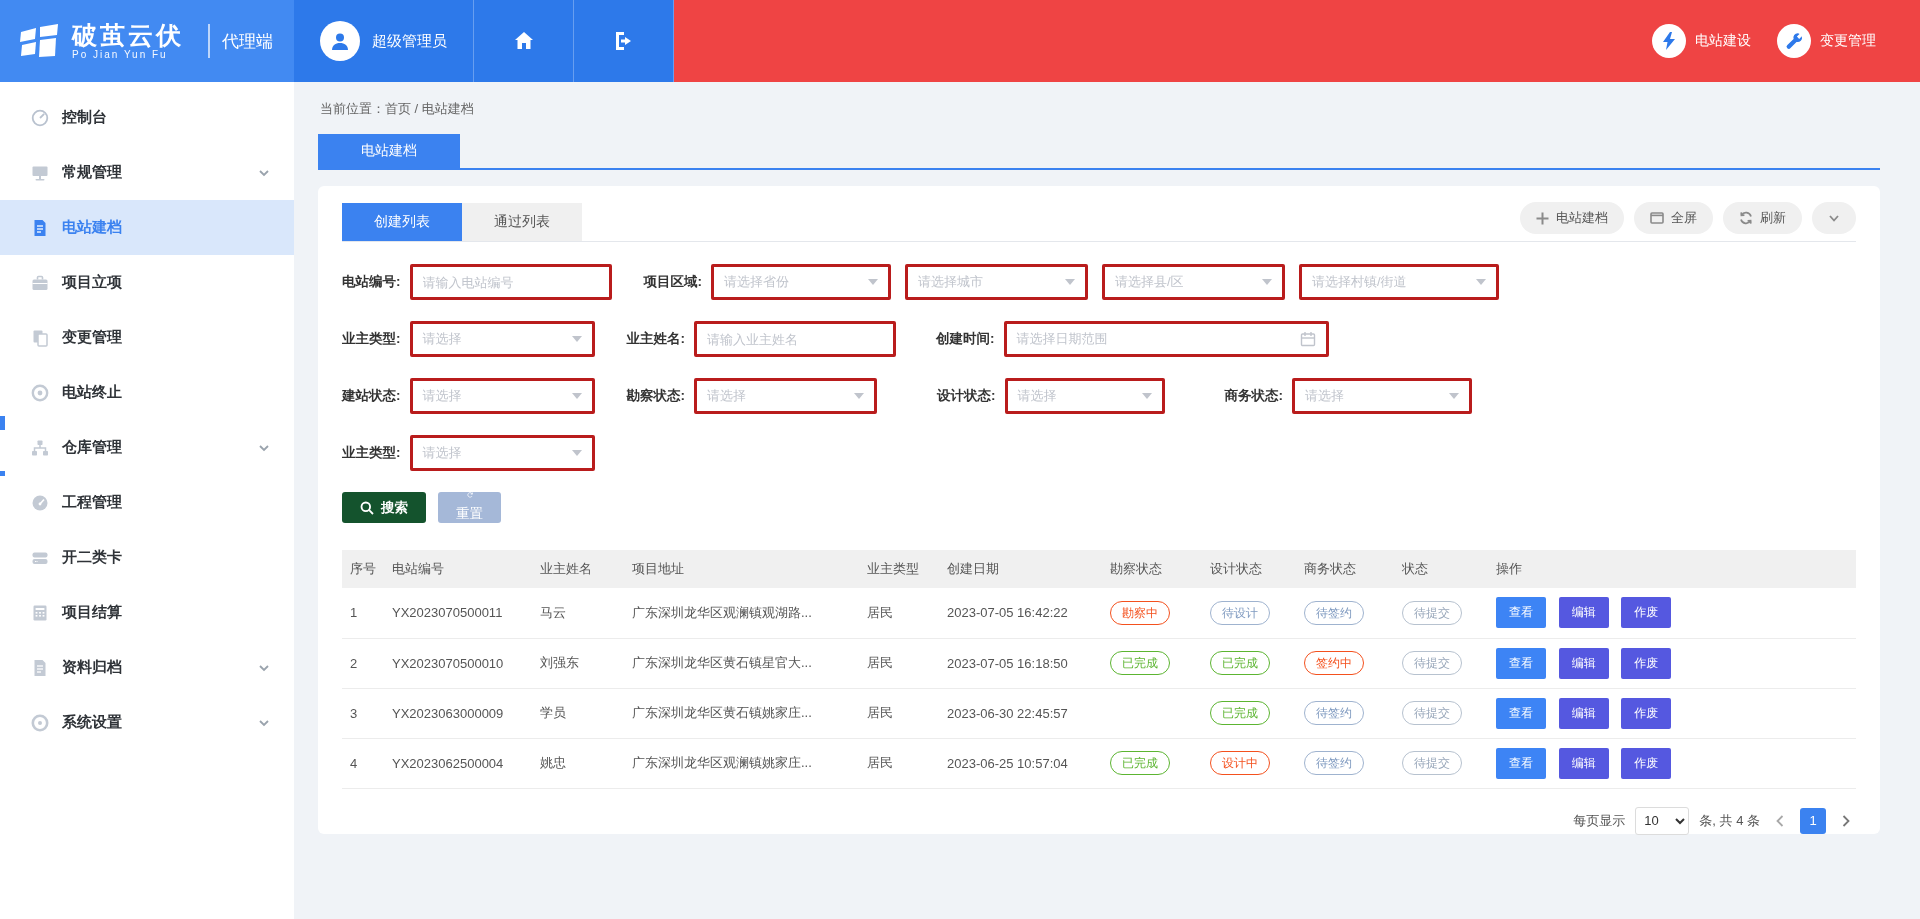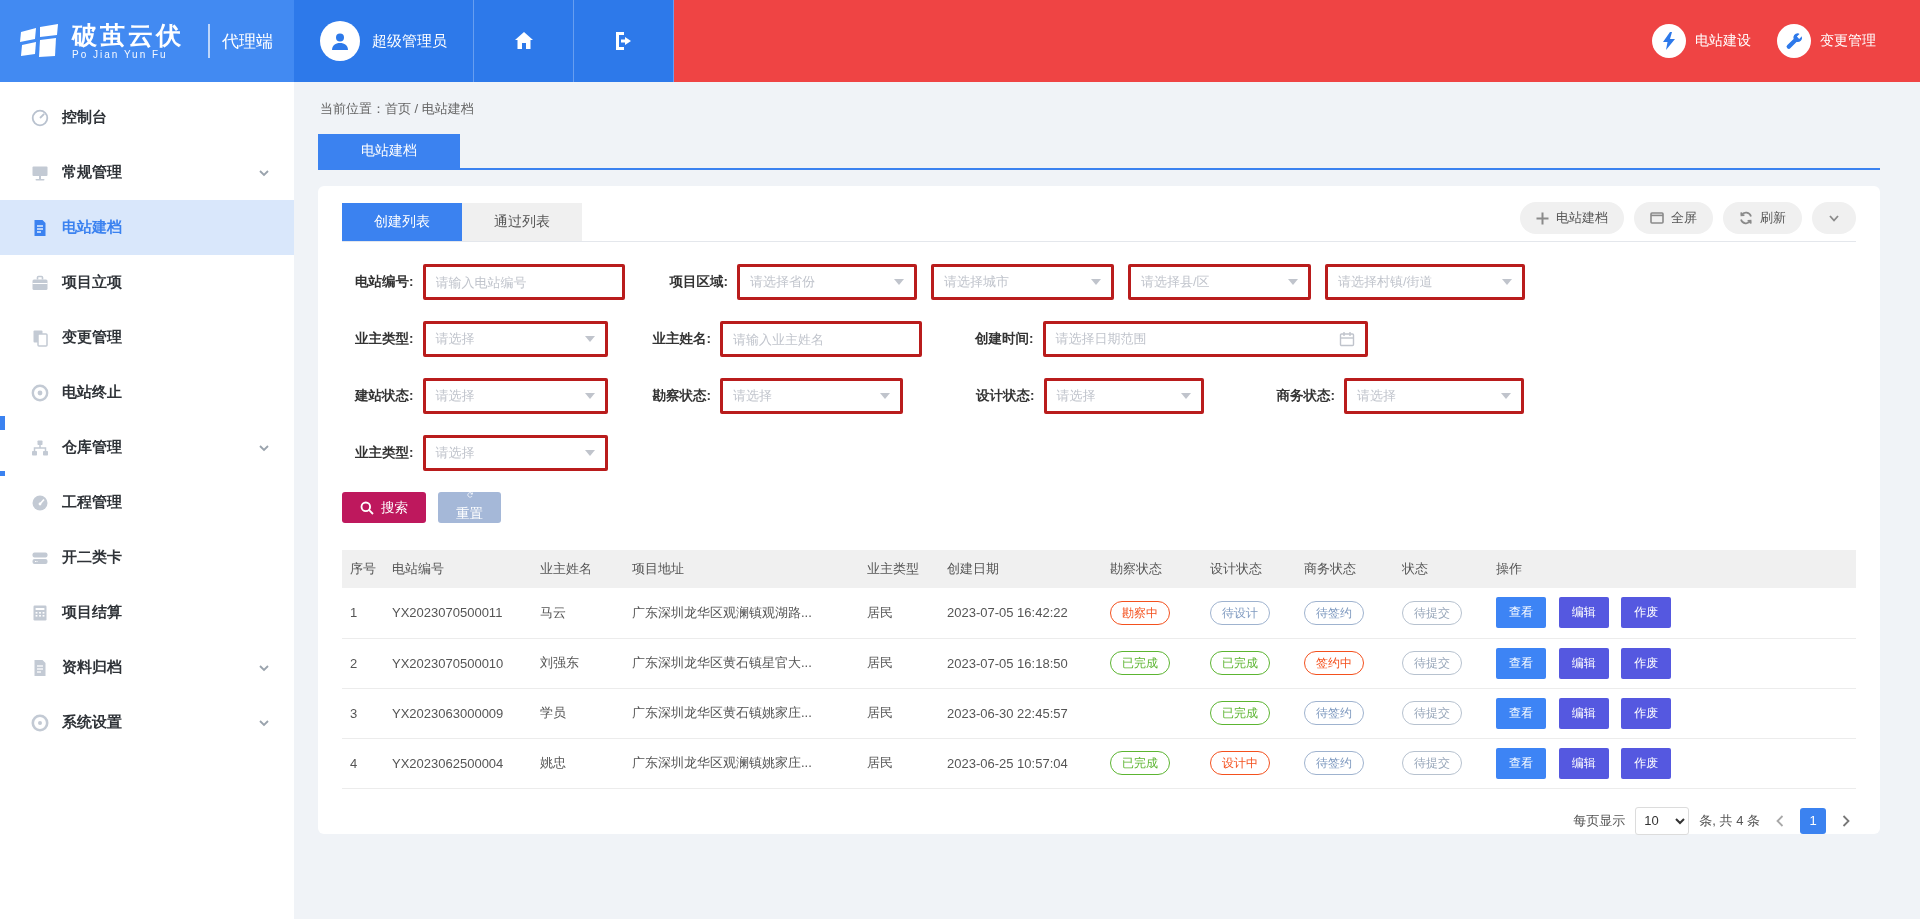--- a/index.html
+++ b/index.html
@@ -45,31 +45,31 @@
   .list-tab.active { background:#3b82f0; color:#fff; }
   .list-tab.inactive { background:#f0f0f0; color:#555; }
   .card-toolbar { margin-left:auto; display:flex; gap:10px; align-items:center; padding-bottom:7px; }
   .pill { height:32px; border-radius:16px; background:#f0f0f0; color:#555; font-size:13px; display:flex; align-items:center; gap:7px; padding:0 16px; border:none; cursor:pointer; }
   .pill.round { width:44px; justify-content:center; padding:0; }
 
   
   .filters { margin-top:22px; }
   .frow { display:flex; align-items:center; margin-bottom:21px; }
   .fgroup { display:flex; align-items:center; }
-  .flabel { font-size:13.5px; font-weight:700; color:#333; margin-right:9px; white-space:nowrap;margin-left:13px; }
+  .flabel { font-size:13.5px; font-weight:700; color:#333; margin-right:9px; white-space:nowrap; }
   .ctrl { height:36px; border:3px solid #b91c1c; border-radius:2px; background:#fff; display:flex; align-items:center; justify-content:space-between; padding:0 10px; font-size:13px; color:#c0c4cc; cursor:pointer; }
   input.ctrl { display:block; width:100%; outline:none; color:#333; }
   input.ctrl::placeholder { color:#c0c4cc; }
   .caret { width:0; height:0; border-left:5px solid transparent; border-right:5px solid transparent; border-top:6px solid #c0c4cc; margin-left:8px; flex-shrink:0; }
   .w185{width:185px} .w180{width:180px} .w165{width:183px} .w160{width:160px} .w200{width:200px} .w300{width:325px}
   .ml32{margin-left:32px} .ml40{margin-left:40px} .ml60{margin-left:60px} .ml14{margin-left:14px}
 
   .btn-row { margin-top:20px; display:flex; gap:12px; }
   .btn { height:31px; border:none; border-radius:3px; color:#fff; font-size:13.5px; display:inline-flex; align-items:center; justify-content:center; gap:7px; padding:0 18px; cursor:pointer; }
-  .btn-search { background:#be185d; }
+  .btn-search { background:#14532d;font-weight:bold; }
   .btn-reset { background:#a5b8d8;flex-direction:column; }
 
   
   table { width:100%; border-collapse:collapse; table-layout:fixed; margin-top:27px; }
   thead th { background:#f0f0f0; height:38px; font-size:13px; font-weight:400; color:#555; text-align:left; padding:0 8px; white-space:nowrap; }
   tbody td { height:50px; border-bottom:1px solid #ececec; font-size:13px; color:#555; padding:0 8px; white-space:nowrap; overflow:hidden; }
   .badge { display:inline-block; border:1px solid; border-radius:14px; padding:4px 11px; font-size:12px; line-height:1.2; background:#fff; }
   .badge-orange { color:#f4511e; border-color:#f4511e; }
   .badge-green  { color:#5cb531; border-color:#5cb531; }
   .badge-blue   { color:#7f9ac0; border-color:#9fb3cf; }

